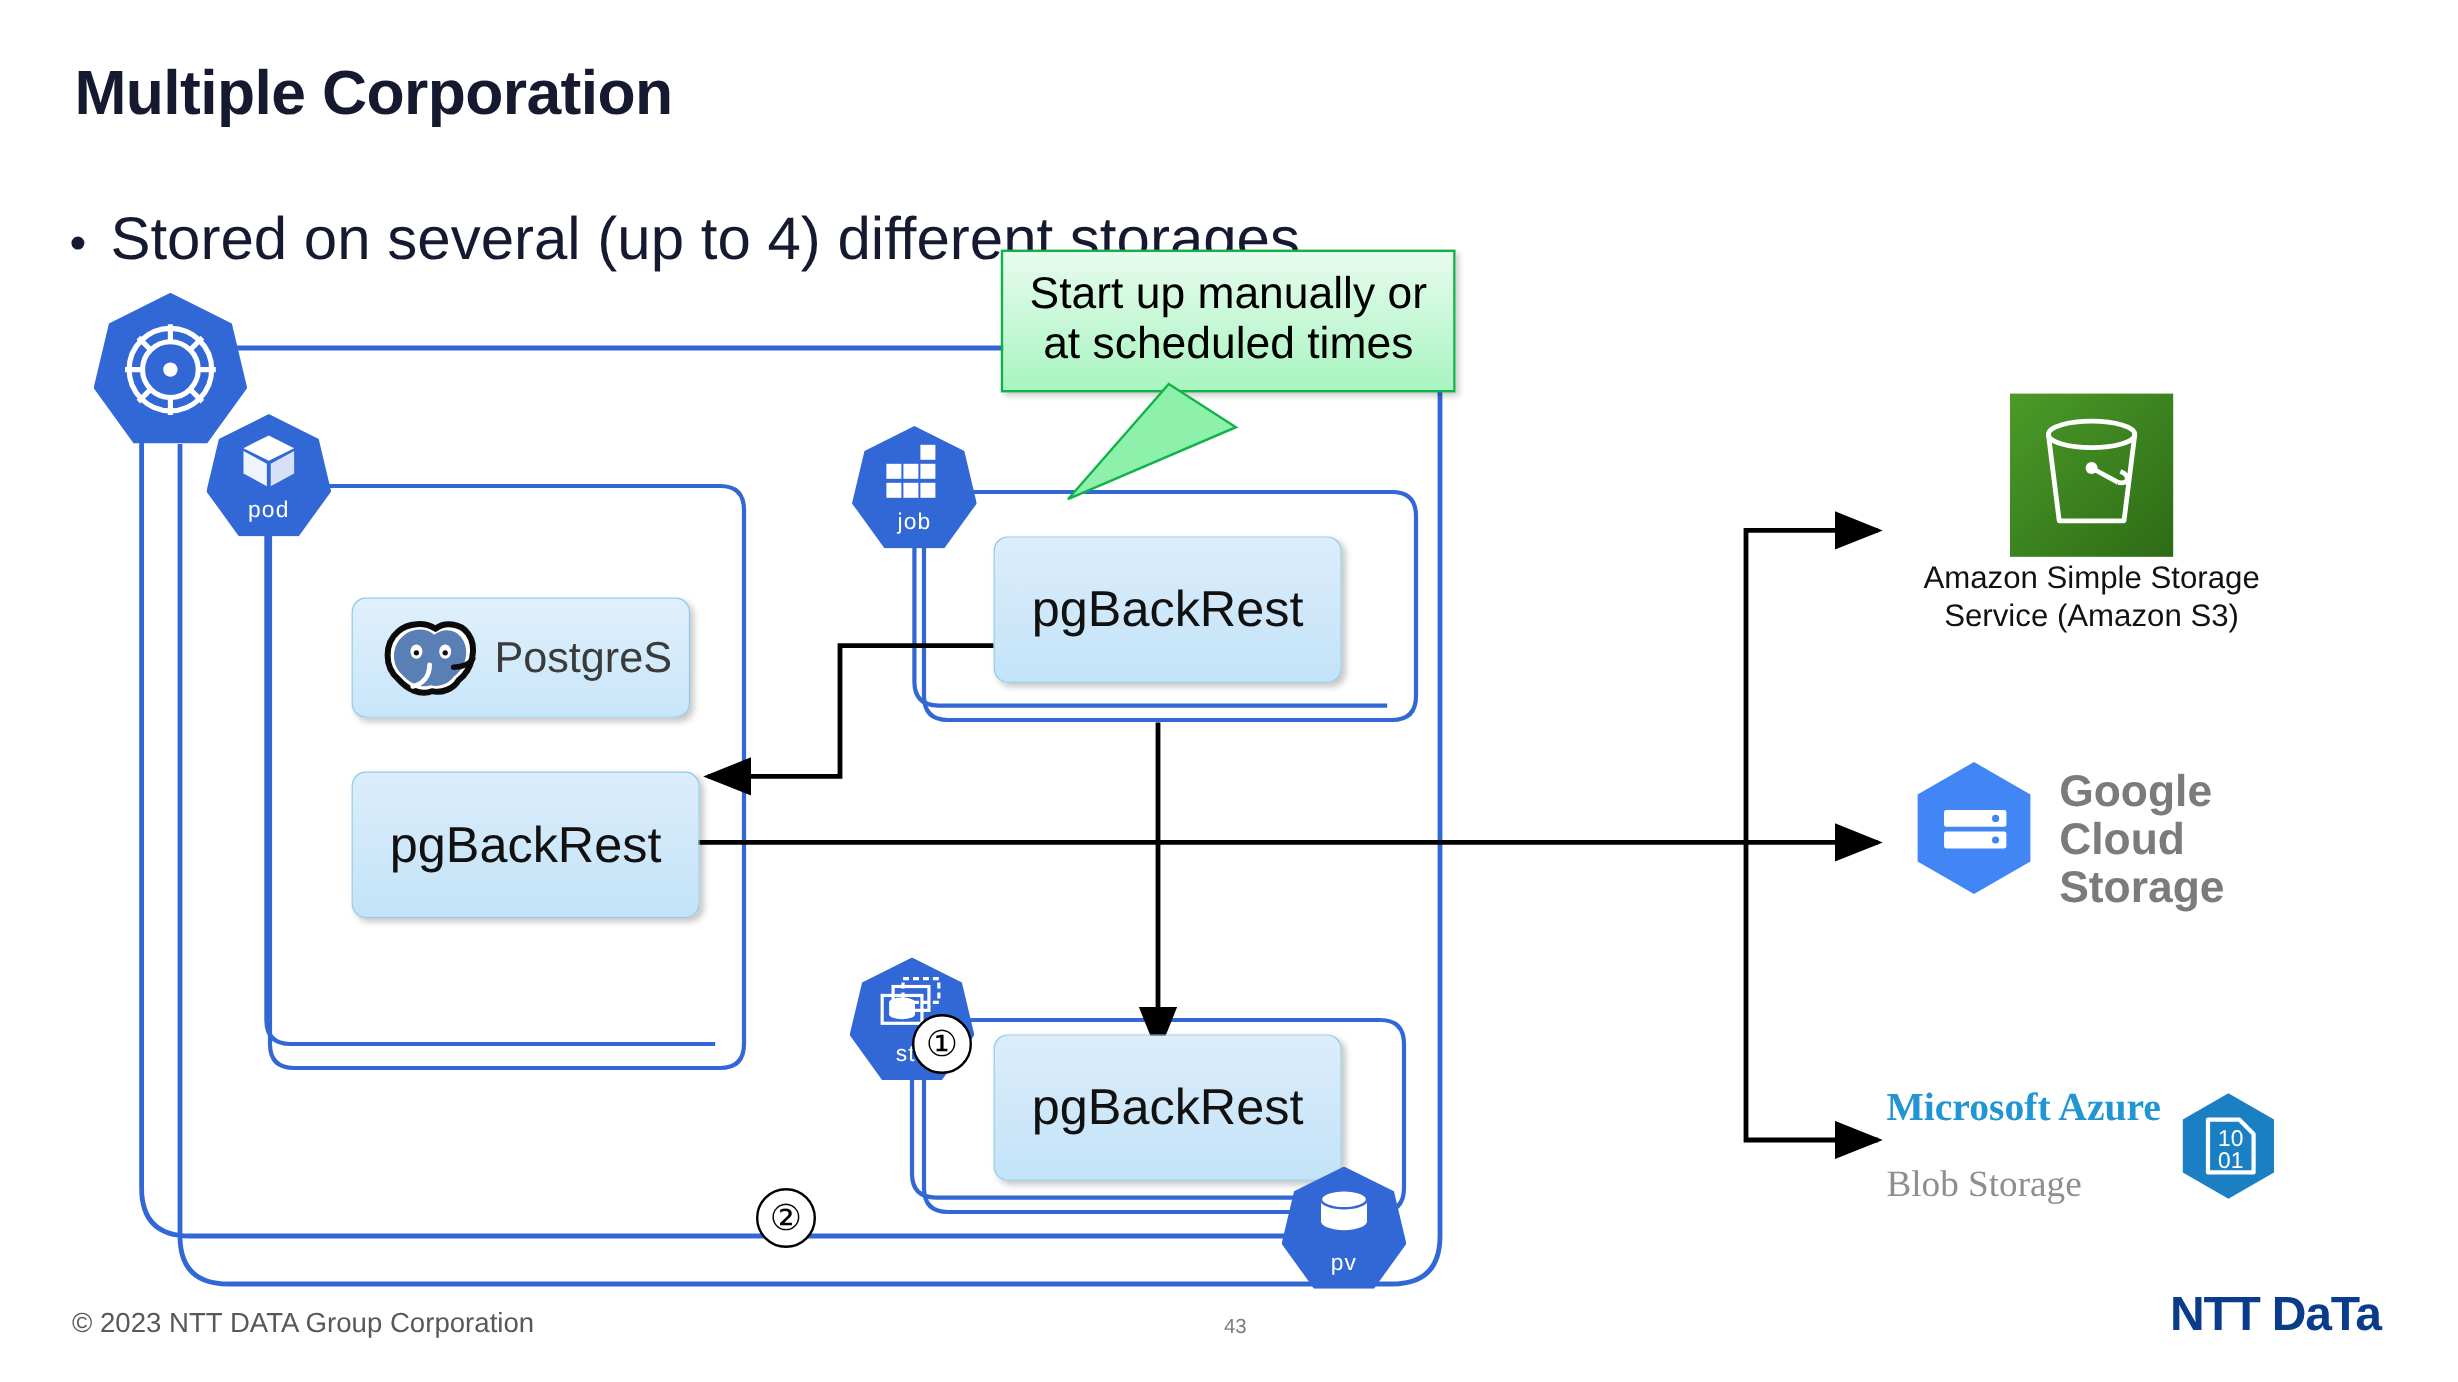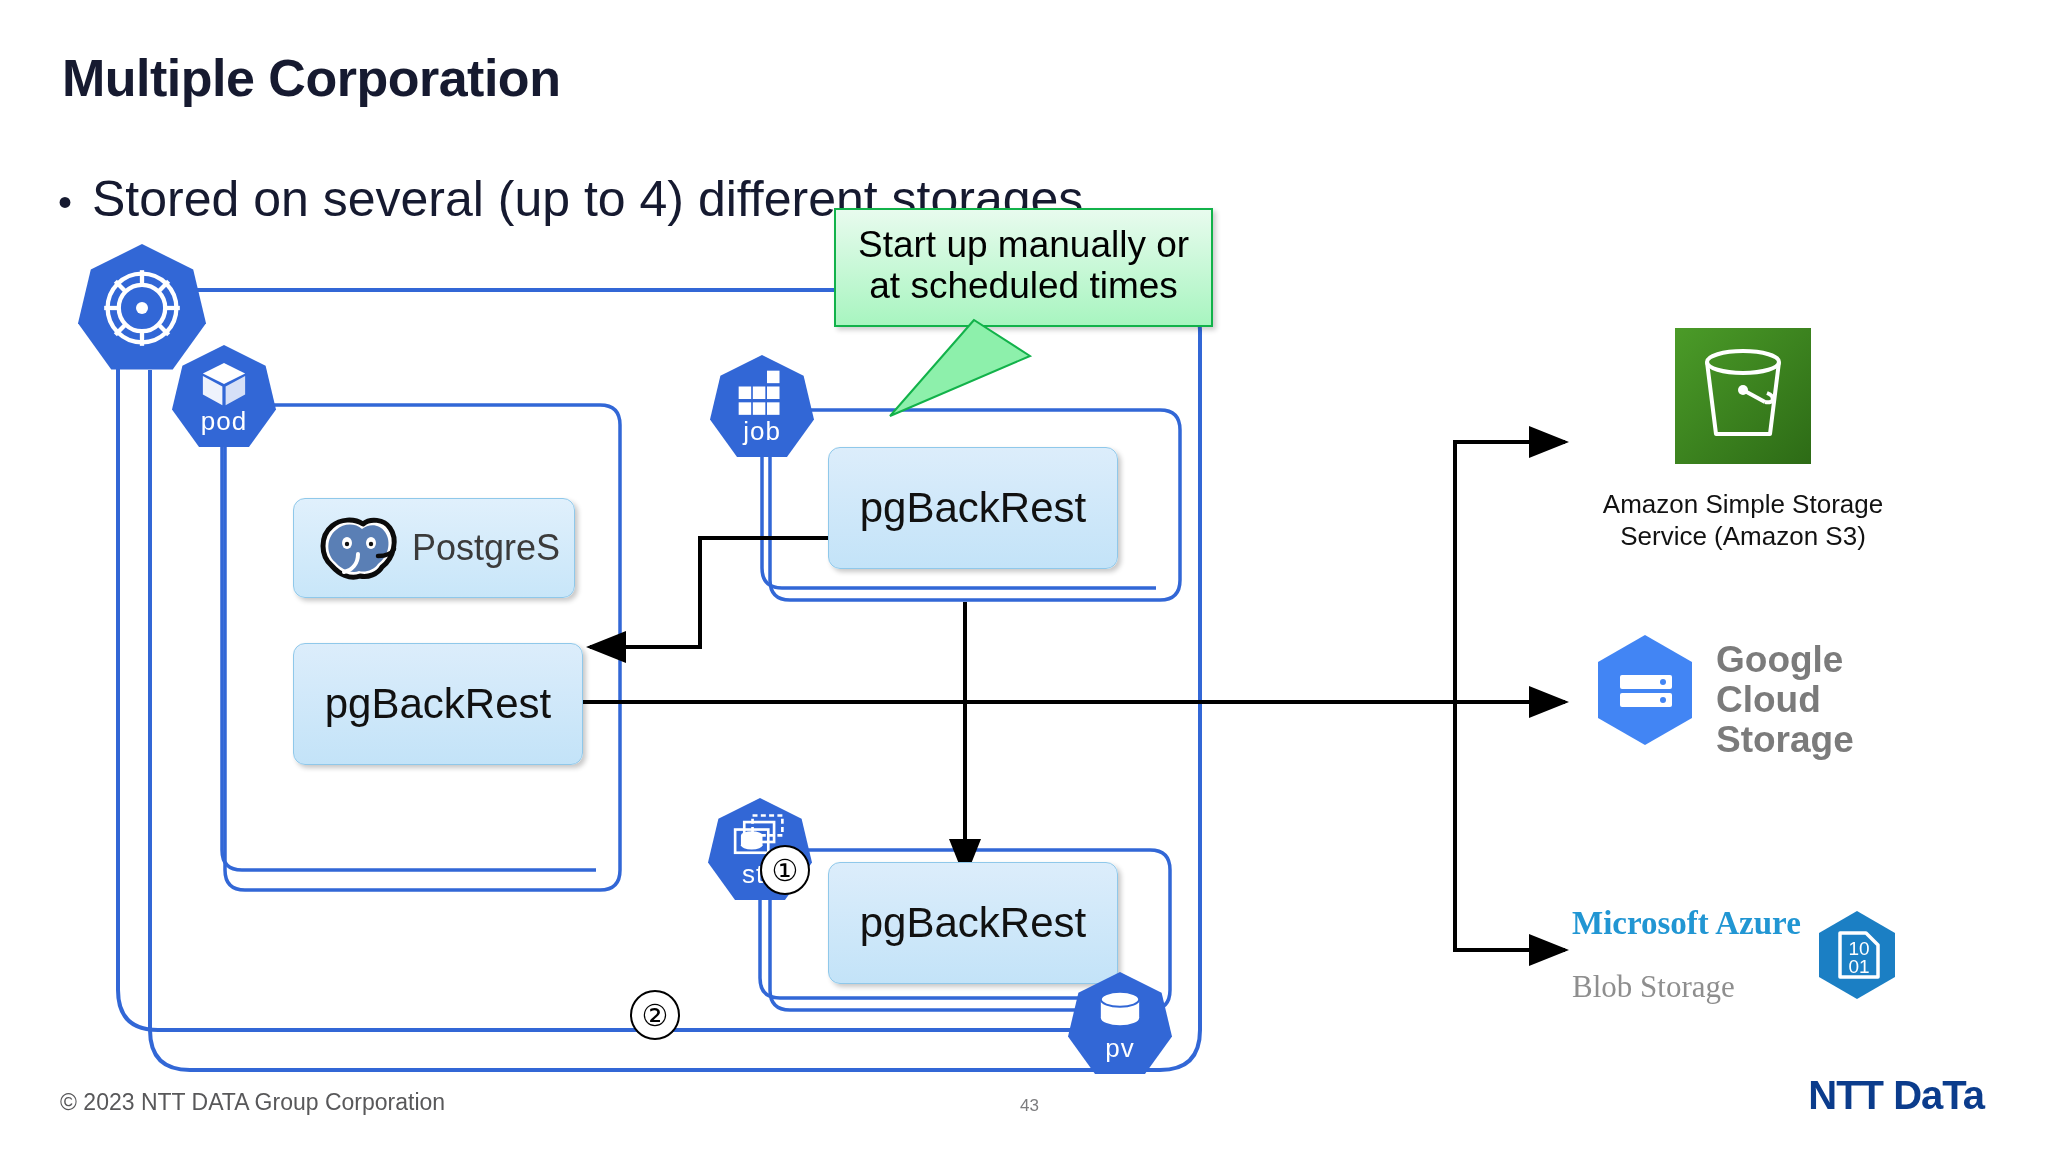--- a/index.html
+++ b/index.html
@@ -84,21 +84,21 @@
     display: flex;
     align-items: center;
     justify-content: center;
   }
   .k8s-badge .badge-label {
     position: absolute;
     left: 0; right: 0;
     bottom: 12px;
     text-align: center;
     color: #ffffff;
-    font-size: 26px;
+    font-size: 19px;
     letter-spacing: 1px;
   }
   .k8s-badge.big {
     width: 128px;
     height: 128px;
   }
   .k8s-badge.big .glyph {
     top: 18px;
     height: 92px;
   }
@@ -163,21 +163,21 @@
   .s3-tile {
     width: 136px;
     height: 136px;
     margin: 0 auto;
     background: linear-gradient(135deg, #4b9b28 0%, #2d6b16 100%);
     display: flex;
     align-items: center;
     justify-content: center;
   }
   .storage-caption {
-    margin-top: 25px;
+    margin-top: 2px;
     font-size: 26px;
     color: #121212;
     line-height: 1.22;
   }
 
   .gcs-row {
     display: flex;
     align-items: center;
     gap: 16px;
   }

